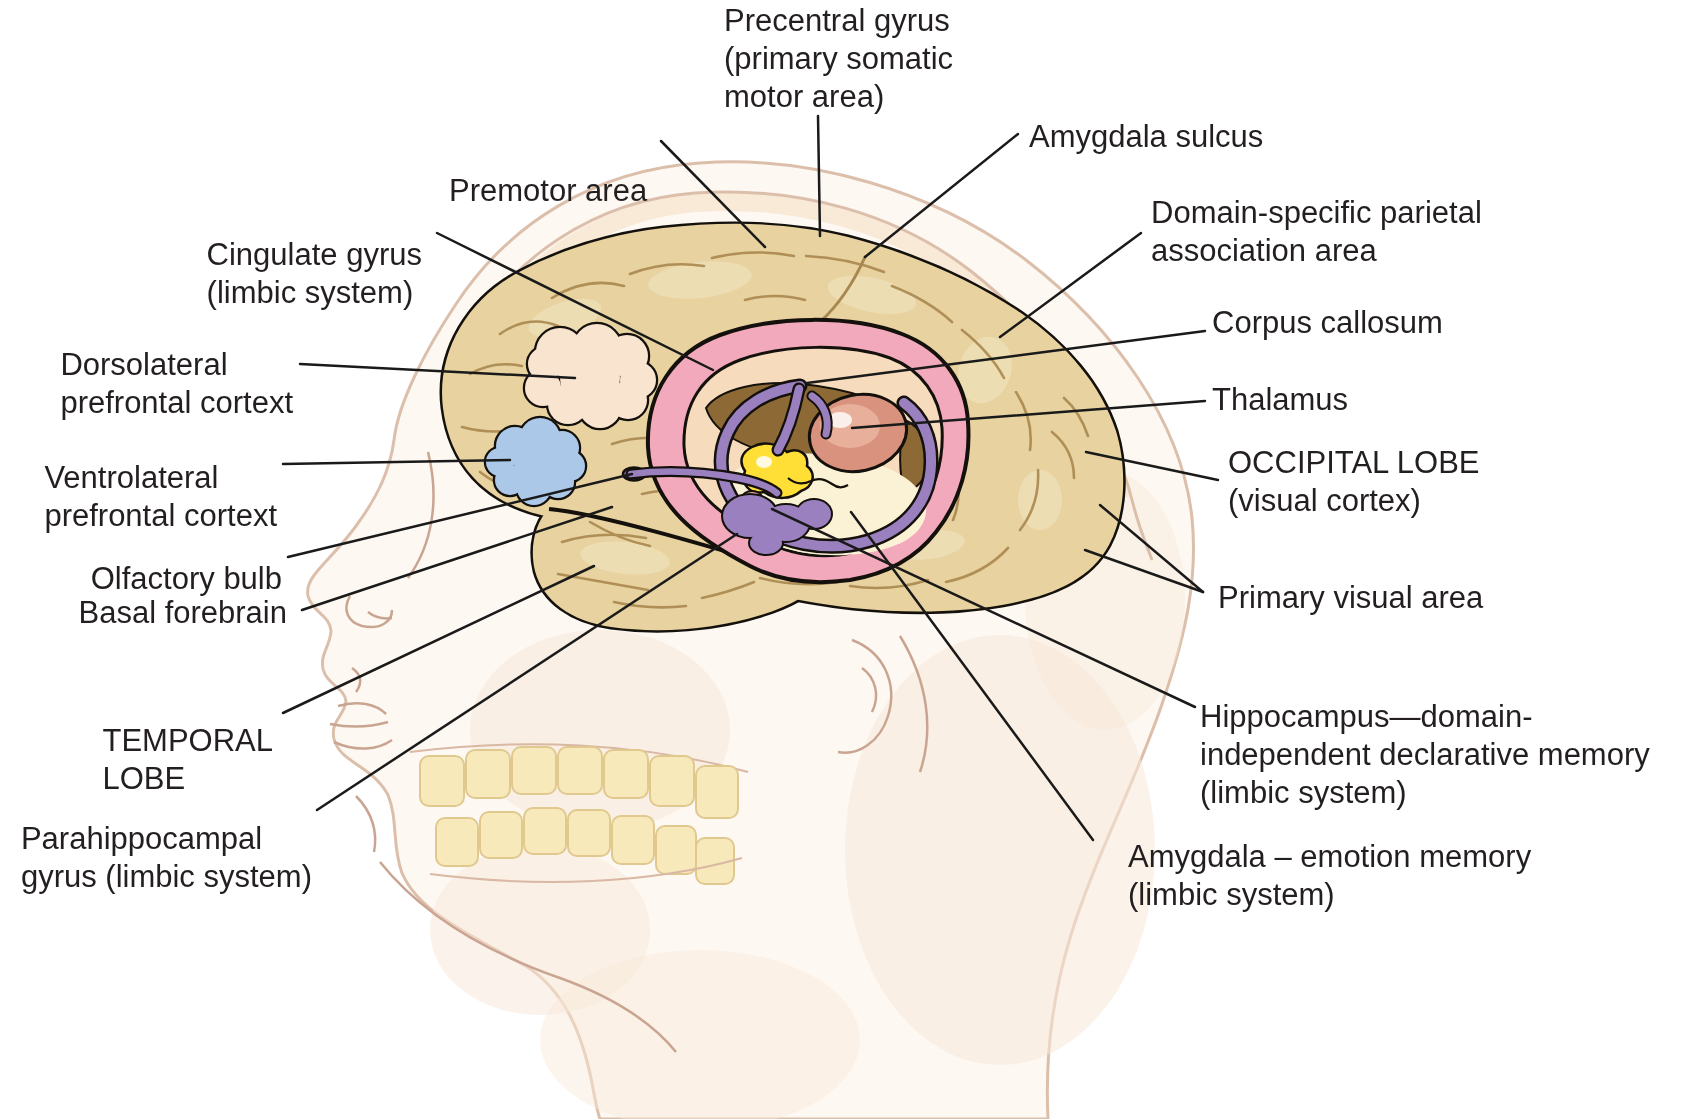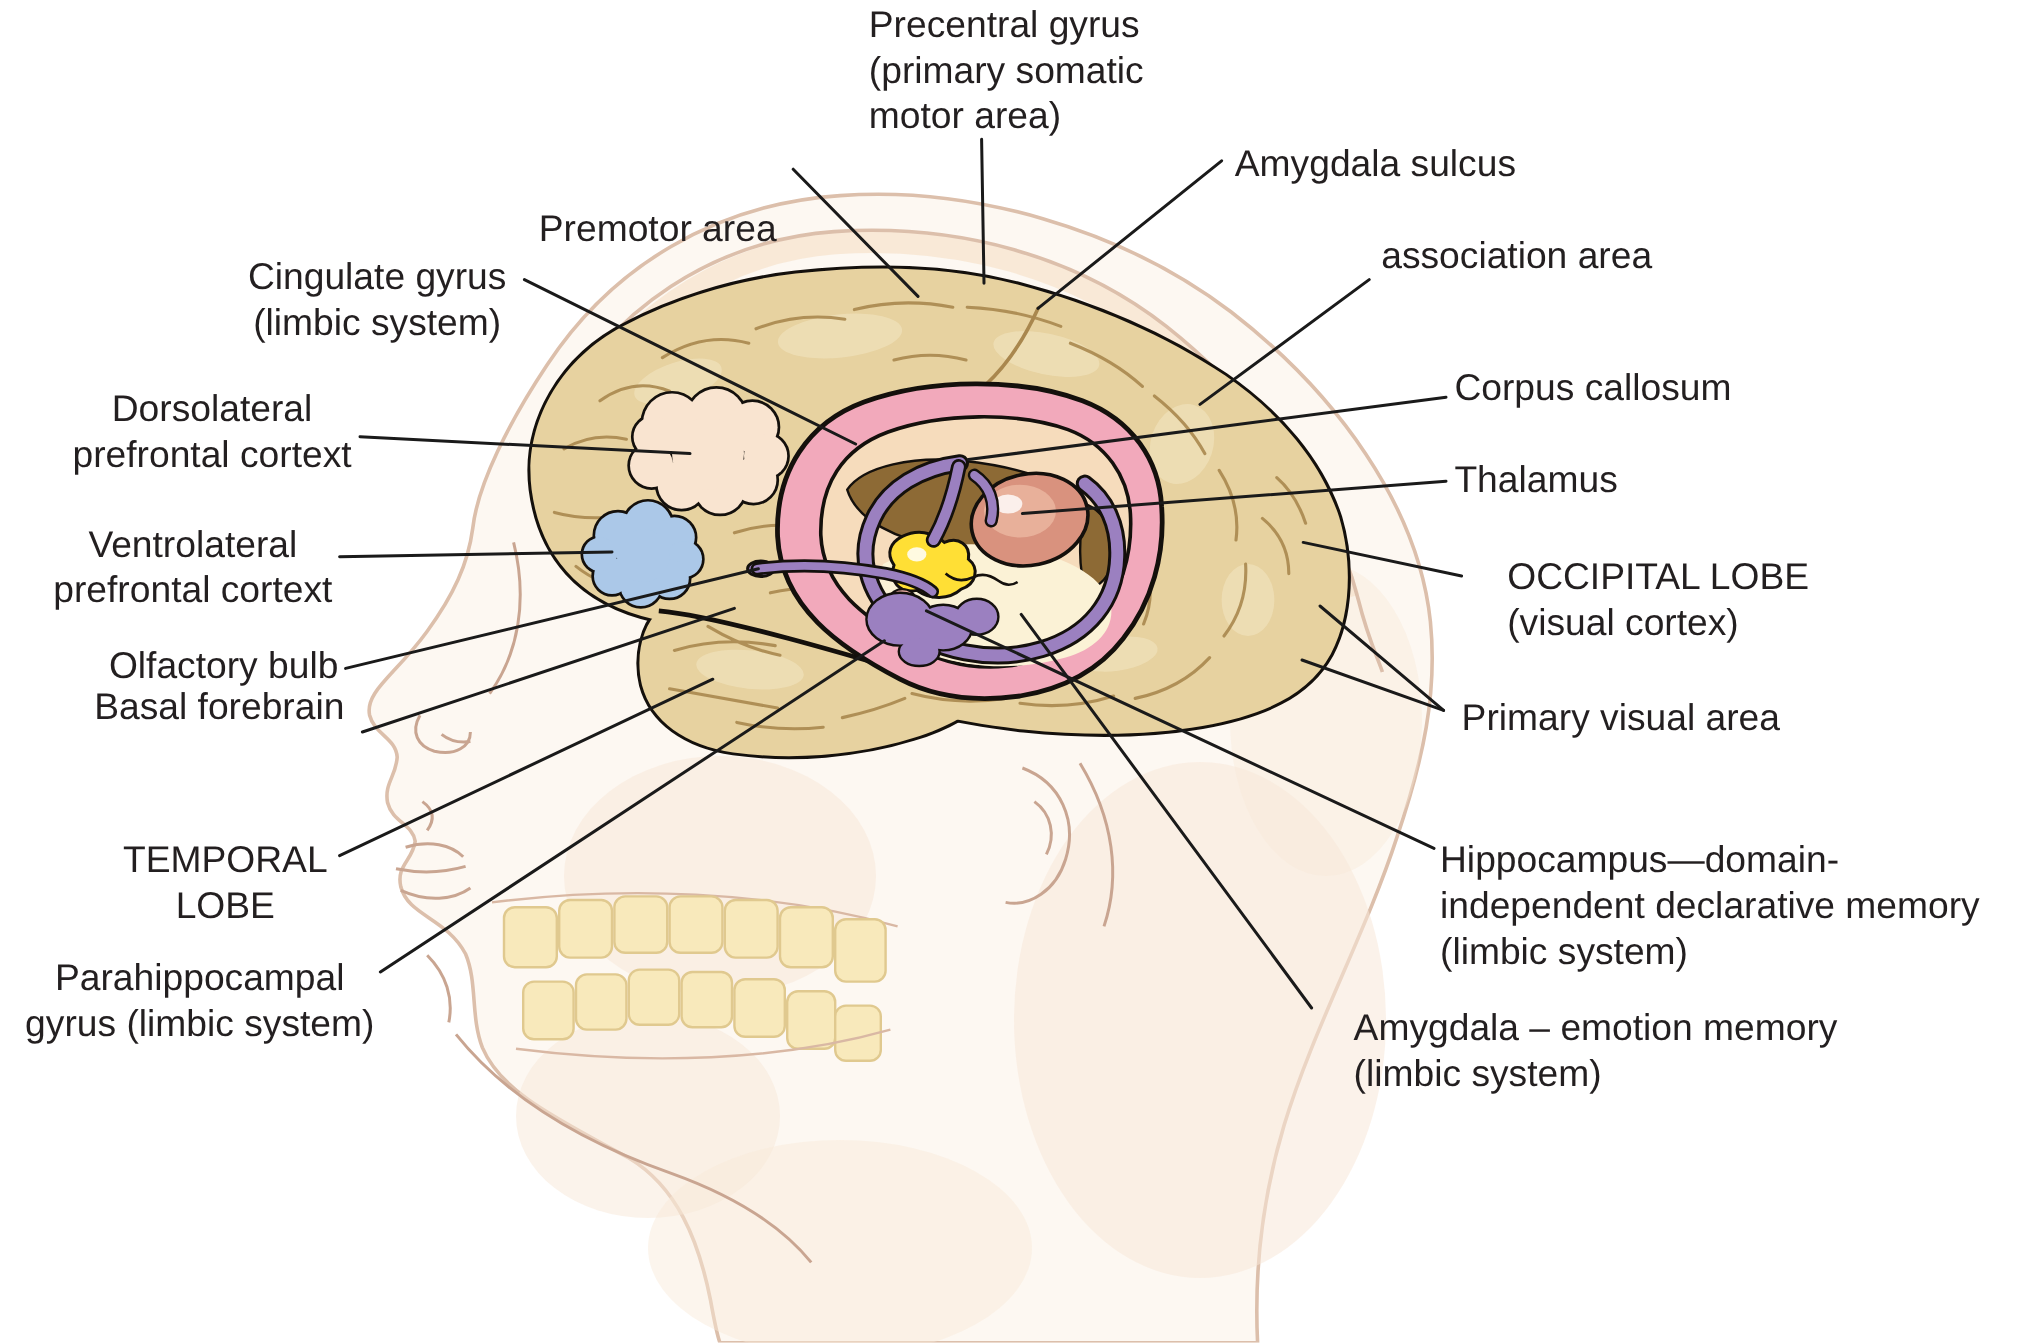--- a/index.html
+++ b/index.html
@@ -1,30 +1,30 @@
 <!DOCTYPE html>
 <html><head>
 <meta charset="utf-8">
 <style>
   html,body{margin:0;padding:0;background:#ffffff;}
   #stage{position:relative;width:1684px;height:1119px;overflow:hidden;background:#ffffff;
          font-family:Liberation Sans, sans-serif;}
   #art{position:absolute;left:0;top:0;}
   .lbl{position:absolute;font-size:31px;line-height:38px;color:#231f20;white-space:nowrap;}
-  .r{text-align:center;}
+  .r{text-align:left;margin-top:24px;}
   
   #lbl-precentral{left:724px;top:2px;}
   #lbl-premotor{left:449px;top:124px;margin-top:48px;}
   #lbl-central-sulcus{left:1029px;top:118px;}
   #lbl-cingulate{right:1262px;top:212px;}
   #lbl-domain{left:1151px;top:194px;}
   #lbl-dorsolateral{right:1391px;top:322px;}
   #lbl-corpus{left:1212px;top:304px;}
   #lbl-thalamus{left:1212px;top:381px;text-align:right;}
-  #lbl-occipital{left:1228px;top:462px;margin-left:28px;}
+  #lbl-occipital{left:1228px;top:444px;}
   #lbl-primary{left:1218px;top:579px;}
   #lbl-ventrolateral{right:1407px;top:435px;}
   #lbl-olfactory{right:1402px;top:536px;}
   #lbl-basal{right:1397px;top:570px;}
   #lbl-temporal{right:1411px;top:698px;}
   #lbl-parahippo{right:1372px;top:796px;}
   #lbl-hippocampus{left:1200px;top:698px;}
   #lbl-amygdala{left:1128px;top:838px;}
 </style>
 </head>
@@ -260,20 +260,21 @@
     <div>Premotor area</div>
   </div>
   <div class="lbl" id="lbl-central-sulcus">
     <div>Amygdala sulcus</div>
   </div>
   <div class="lbl r" id="lbl-cingulate">
     <div>Cingulate gyrus</div>
     <div>(limbic system)</div>
   </div>
   <div class="lbl" id="lbl-domain">
+    <div>Domain-specific parietal</div>
     <div>association area</div>
   </div>
   <div class="lbl r" id="lbl-dorsolateral">
     <div>Dorsolateral</div>
     <div>prefrontal cortext</div>
   </div>
   <div class="lbl" id="lbl-corpus">
     <div>Corpus callosum</div>
   </div>
   <div class="lbl" id="lbl-thalamus">

